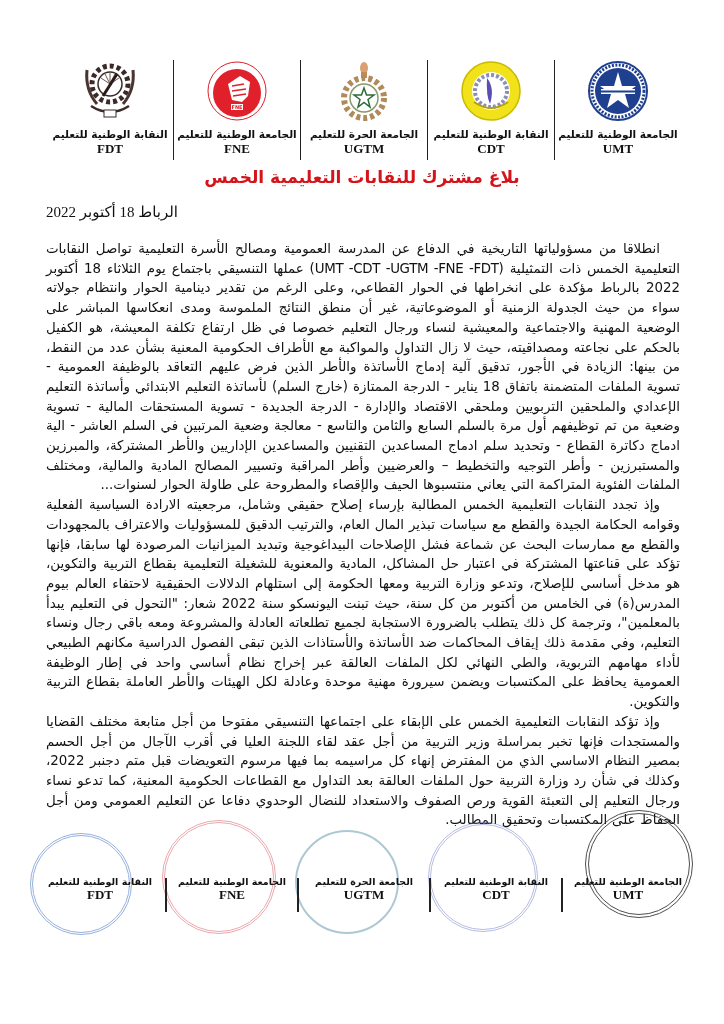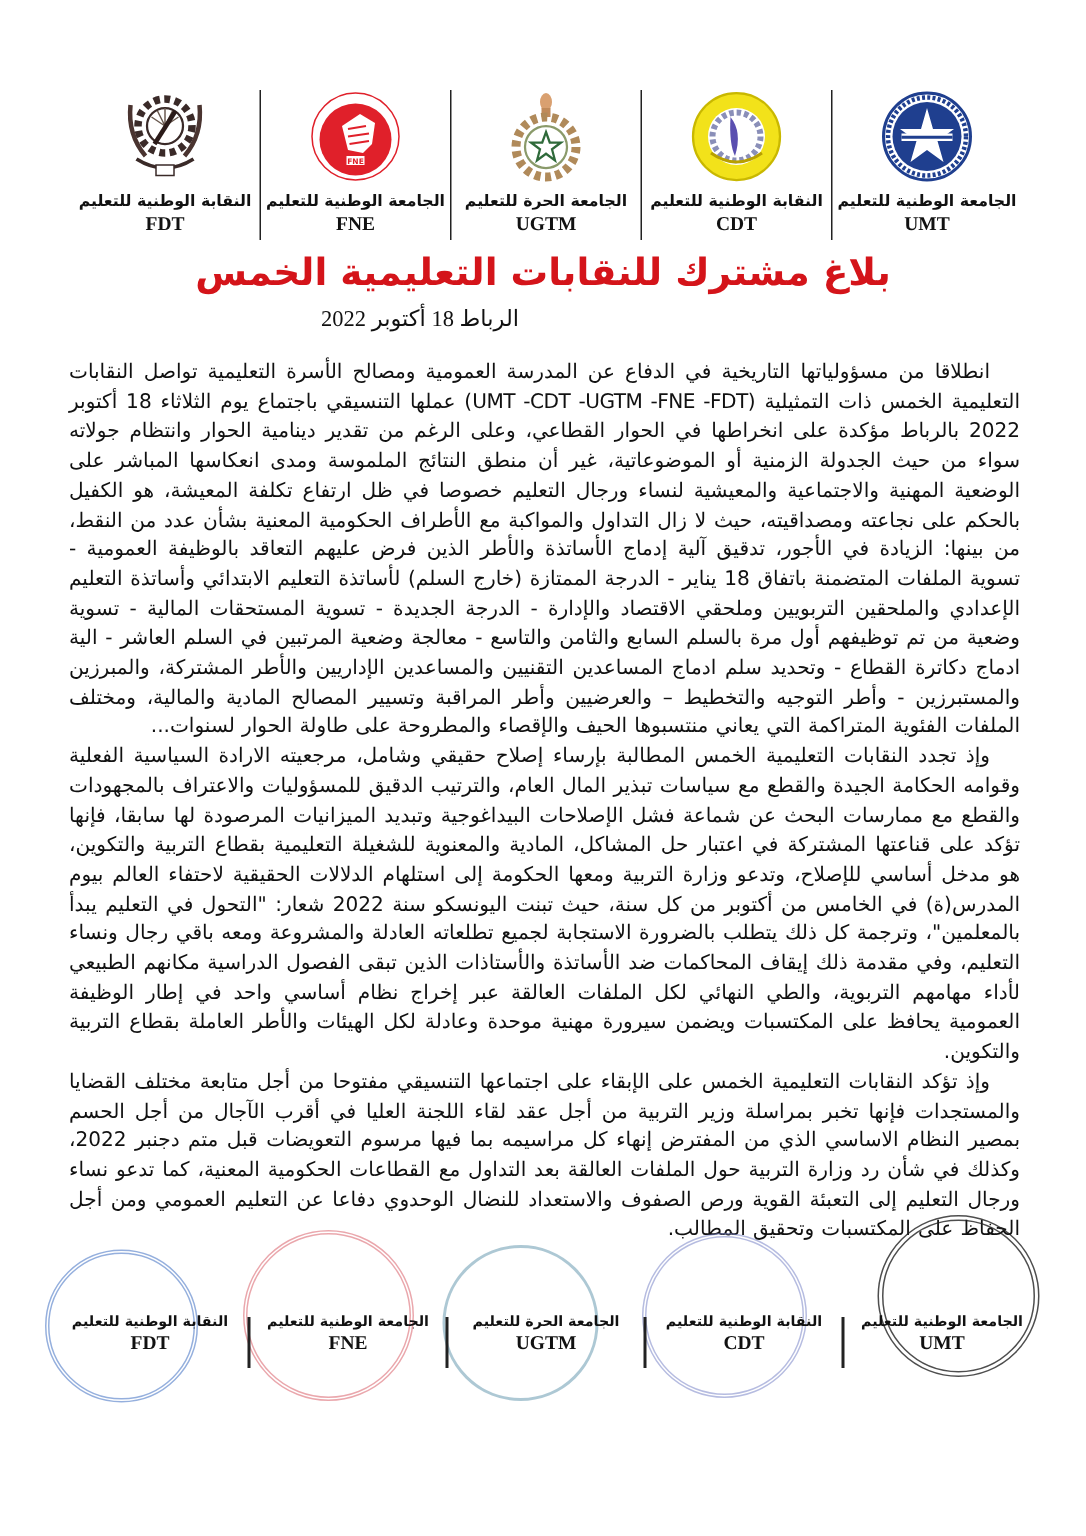--- a/index.html
+++ b/index.html
@@ -5,23 +5,23 @@
   html, body { margin: 0; padding: 0; background: #ffffff; }
   body { width: 724px; height: 1024px; position: relative; overflow: hidden; font-family: "DejaVu Serif", "Liberation Serif", serif; color: #111; }
 
   .header { position: absolute; top: 58px; left: 50px; width: 628px; height: 106px; display: flex; flex-direction: row-reverse; justify-content: space-between; }
   .org { width: 120px; display: flex; flex-direction: column; align-items: center; position: relative; }
   .org .logo { width: 62px; height: 62px; margin-top: 2px; }
   .org .ar { font-family: "DejaVu Sans", sans-serif; font-weight: bold; font-size: 10.5px; margin-top: 6px; direction: rtl; white-space: nowrap; letter-spacing: -0.2px; }
   .org .ab { font-family: "Liberation Serif", serif; font-weight: bold; font-size: 13px; margin-top: 1px; }
   .sep { width: 1.5px; background: #222; height: 100px; margin-top: 2px; }
 
-  .title { position: absolute; top: 167px; left: 0; width: 724px; text-align: center; direction: rtl; color: #d4141a; font-family: "DejaVu Sans", sans-serif; font-weight: bold; font-size: 25px; letter-spacing: -0.5px; }
+  .title { position: absolute; top: 167px; left: 0; width: 724px; text-align: center; direction: rtl; color: #d4141a; font-family: "DejaVu Sans", sans-serif; font-weight: bold; font-size: 17px; letter-spacing: -0.5px; }
 
-  .date { position: absolute; top: 203px; left: 46px; width: 300px; direction: rtl; text-align: right; font-family: "Liberation Serif", serif; font-size: 15px; }
+  .date { position: absolute; top: 203px; left: 46px; width: 300px; direction: rtl; text-align: left; font-family: "Liberation Serif", serif; font-size: 15px; }
 
   .body { position: absolute; top: 239px; left: 46px; width: 634px; direction: rtl; text-align: justify; font-family: "DejaVu Sans", sans-serif; font-size: 13.4px; line-height: 19.7px; letter-spacing: -0.35px; word-spacing: 0.5px; }
   .body p { margin: 0; text-indent: 20px; }
 
   .stamps { position: absolute; top: 828px; left: 30px; width: 680px; height: 130px; pointer-events: none; }
   .stamp { position: absolute; border-radius: 50%; opacity: 0.55; }
 
   .footer { position: absolute; top: 876px; left: 40px; width: 648px; height: 40px; display: flex; flex-direction: row-reverse; justify-content: space-between; }
   .f-org { width: 120px; display: flex; flex-direction: column; align-items: center; }
   .f-org .ar { font-family: "DejaVu Sans", sans-serif; font-weight: bold; font-size: 9.5px; direction: rtl; white-space: nowrap; letter-spacing: -0.2px; }

